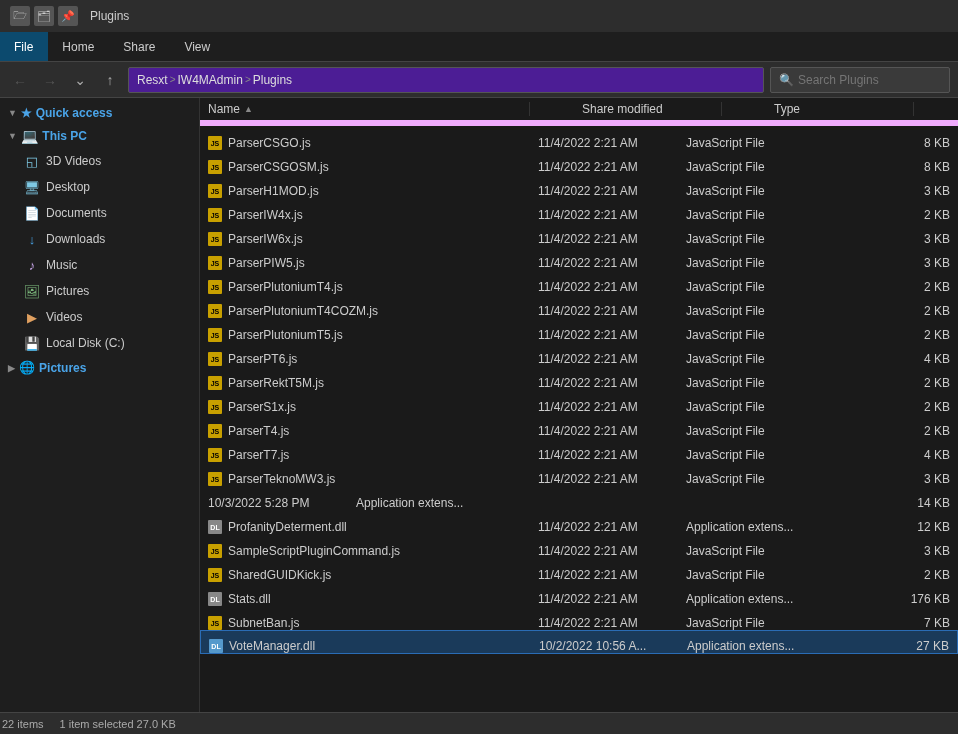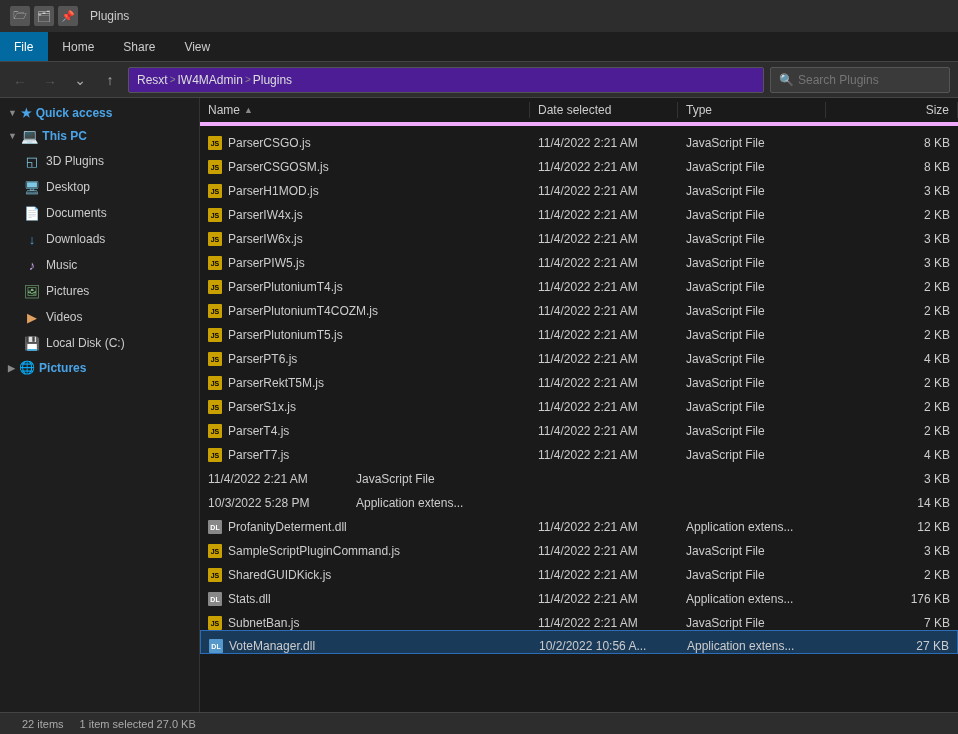--- a/index.html
+++ b/index.html
@@ -59,21 +59,21 @@
     .ribbon-tab {
       padding: 0 14px;
       display: flex;
       align-items: center;
       font-size: 12px;
       color: #ccc;
       cursor: pointer;
       border-right: 1px solid transparent;
     }
     .ribbon-tab.active {
-      background: #0369a1;
+      background: #0c4a6e;
       color: #fff;
     }
 
     
     .address-bar-row {
       background: #2d2d2d;
       height: 36px;
       display: flex;
       align-items: center;
       padding: 0 8px;
@@ -193,24 +193,25 @@
       flex-direction: column;
       overflow: hidden;
       background: #1a1a1a;
     }
 
     
     .col-headers {
       display: flex;
       align-items: center;
       padding: 4px 0;
-      border-bottom: 4px solid #f0abfc;
+      border-bottom: 6px solid #f0abfc;
       background: #1a1a1a;
       flex-shrink: 0;
       height: 28px;
+      gap: 44px;
     }
     .sort-arrow {
       color: #888;
       font-size: 9px;
       margin-left: 4px;
     }
     .col-header {
       font-size: 12px;
       color: #ccc;
       padding: 0 8px;
@@ -299,21 +300,21 @@
       border-radius: 1px;
     }
 
     
     .status-bar {
       height: 22px;
       background: #2d2d2d;
       border-top: 1px solid #444;
       display: flex;
       align-items: center;
-      padding: 0 22px;
+      padding: 0 2px;
       font-size: 11px;
       color: #aaa;
       flex-shrink: 0;
       gap: 16px;
     }
 
     
     ::-webkit-scrollbar { width: 8px; height: 8px; }
     ::-webkit-scrollbar-track { background: #1a1a1a; }
     ::-webkit-scrollbar-thumb { background: #444; border-radius: 4px; }
@@ -368,21 +369,21 @@
     </div>
 
     <div class="sidebar-group-header">
       <span class="expand-arrow">▼</span>
       <span style="color:#4aa4e8;font-size:14px;">💻</span>
       <span>This PC</span>
     </div>
 
     <div class="sidebar-item" style="padding-left:24px;">
       <div class="sidebar-icon" style="color:#7ec8e3;">◱</div>
-      <span class="sidebar-label">3D Plugins</span>
+      <span class="sidebar-label">3D Videos</span>
     </div>
     <div class="sidebar-item" style="padding-left:24px;">
       <div class="sidebar-icon" style="color:#7ec8e3;">🖥</div>
       <span class="sidebar-label">Desktop</span>
     </div>
     <div class="sidebar-item" style="padding-left:24px;">
       <div class="sidebar-icon" style="color:#ddd;">📄</div>
       <span class="sidebar-label">Documents</span>
     </div>
     <div class="sidebar-item" style="padding-left:24px;">
@@ -414,21 +415,21 @@
   </div>
 
   <div class="content-area">
 
     <div class="col-headers">
       <div class="col-header col-name">
         <span>Name</span>
         <span class="sort-arrow">▲</span>
       </div>
       <div class="col-header col-date">
-        <span>Date selected</span>
+        <span>Share modified</span>
       </div>
       <div class="col-header col-type">
         <span>Type</span>
       </div>
       <div class="col-header col-size">
         <span>Size</span>
       </div>
     </div>
 
     <div class="file-list" id="file-list">
@@ -580,20 +581,26 @@
       <div class="file-icon">
               <div class="icon-js">JS</div>
             </div>
       <span>ParserT7.js</span>
     </div>
     <div class="file-cell date">11/4/2022 2:21 AM</div>
     <div class="file-cell type">JavaScript File</div>
     <div class="file-cell size">4 KB</div>
   </div>
         <div class="file-row">
+    <div class="file-cell name">
+      <div class="file-icon">
+              <div class="icon-js">JS</div>
+            </div>
+      <span>ParserTeknoMW3.js</span>
+    </div>
     <div class="file-cell date">11/4/2022 2:21 AM</div>
     <div class="file-cell type">JavaScript File</div>
     <div class="file-cell size">3 KB</div>
   </div>
         <div class="file-row">
     <div class="file-cell date">10/3/2022 5:28 PM</div>
     <div class="file-cell type">Application extens...</div>
     <div class="file-cell size">14 KB</div>
   </div>
         <div class="file-row">

